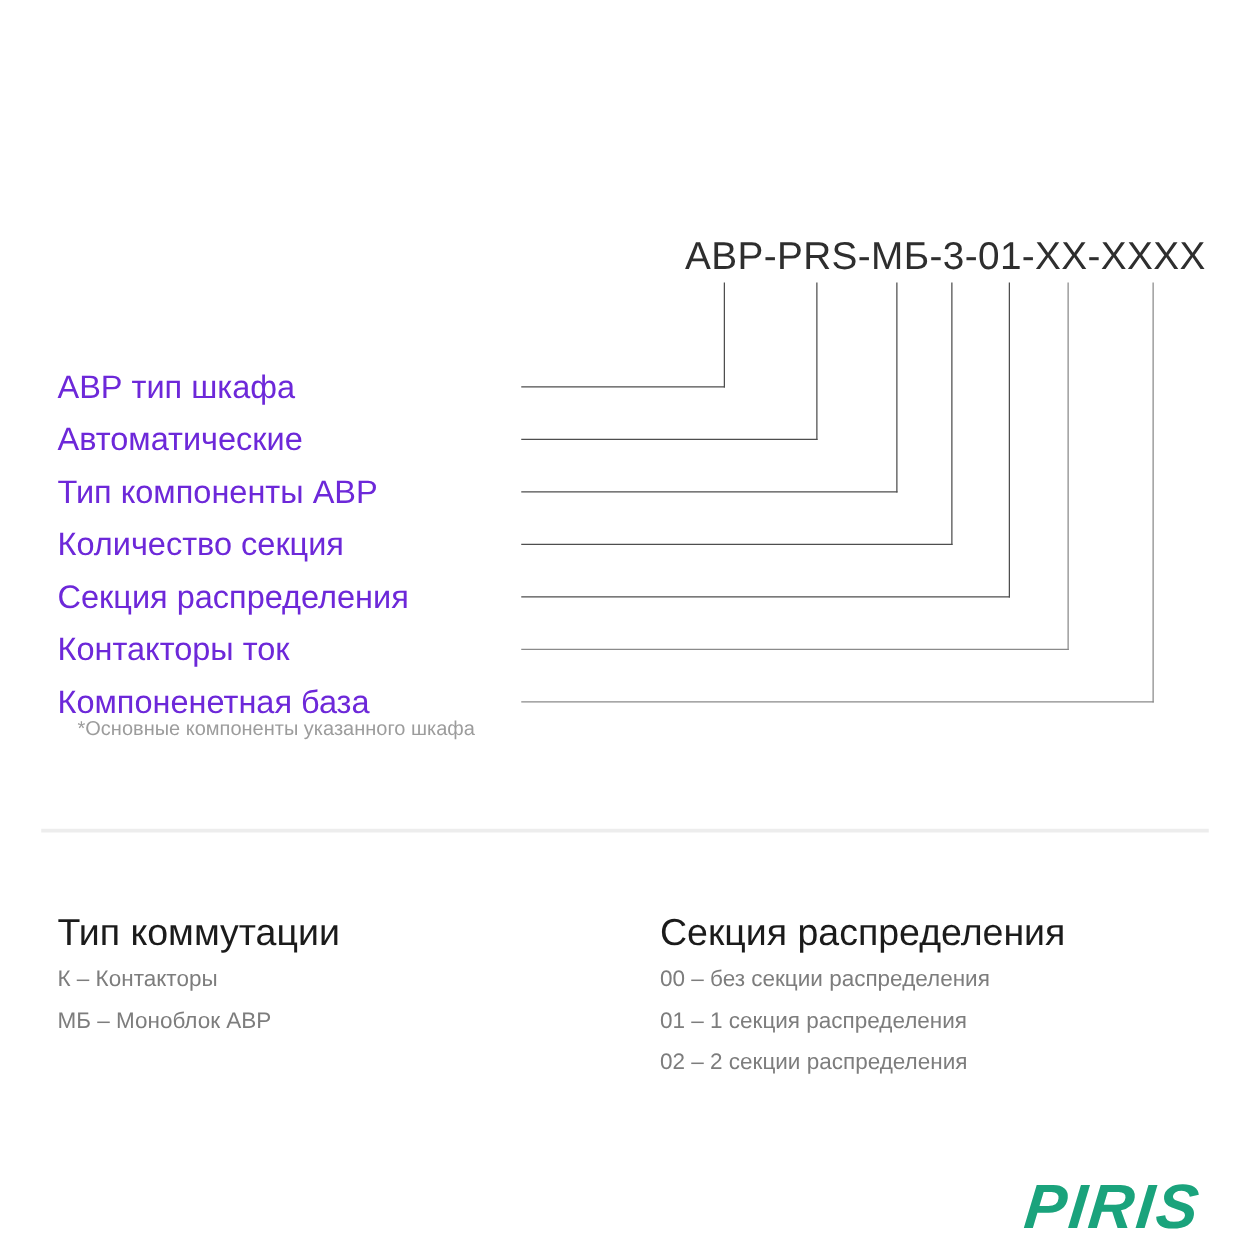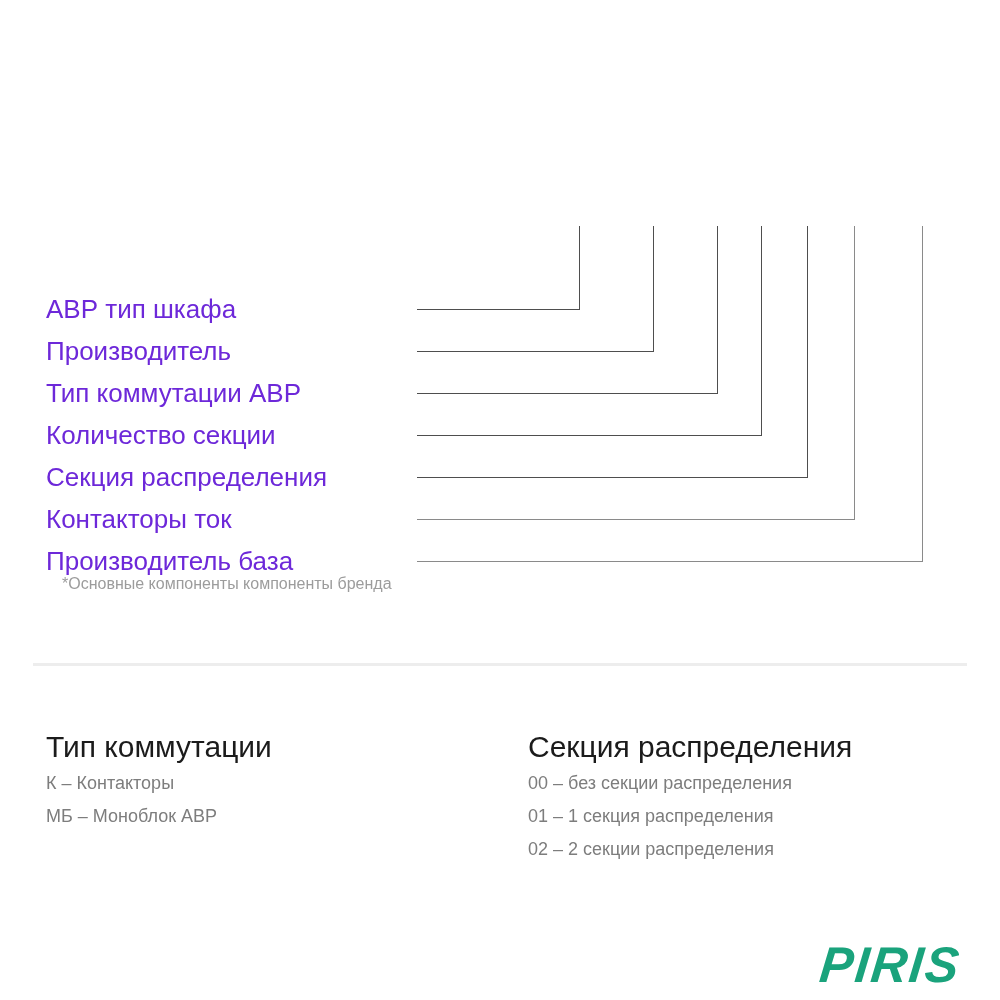--- a/index.html
+++ b/index.html
@@ -110,40 +110,41 @@
     color: #1aa37c;
     transform: skewX(-6deg);
     white-space: nowrap;
   }
 </style>
 </head>
 <body>
 
 <div class="canvas">
 
+  <div class="code-title">АВР-PRS-МБ-3-01-XX-XXXX</div>
 
   <div class="connector c1"></div>
   <div class="connector c2"></div>
   <div class="connector c3"></div>
   <div class="connector c4"></div>
   <div class="connector c5"></div>
   <div class="connector c6"></div>
   <div class="connector c7"></div>
 
   <div class="labels">
     <div class="label-row">АВР тип шкафа</div>
-    <div class="label-row">Производитель</div>
-    <div class="label-row">Тип коммутации АВР</div>
-    <div class="label-row">Количество секции</div>
+    <div class="label-row">Автоматические</div>
+    <div class="label-row">Тип компоненты АВР</div>
+    <div class="label-row">Количество секция</div>
     <div class="label-row">Секция распределения</div>
     <div class="label-row">Контакторы ток</div>
-    <div class="label-row">Производитель база</div>
+    <div class="label-row">Компоненетная база</div>
   </div>
 
-  <div class="footnote">*Основные компоненты компоненты бренда</div>
+  <div class="footnote">*Основные компоненты указанного шкафа</div>
 
   <div class="divider"></div>
 
   <div class="legend-col left">
     <div class="legend-title">Тип коммутации</div>
     <div class="legend-item">К – Контакторы</div>
     <div class="legend-item">МБ – Моноблок АВР</div>
   </div>
 
   <div class="legend-col right">

